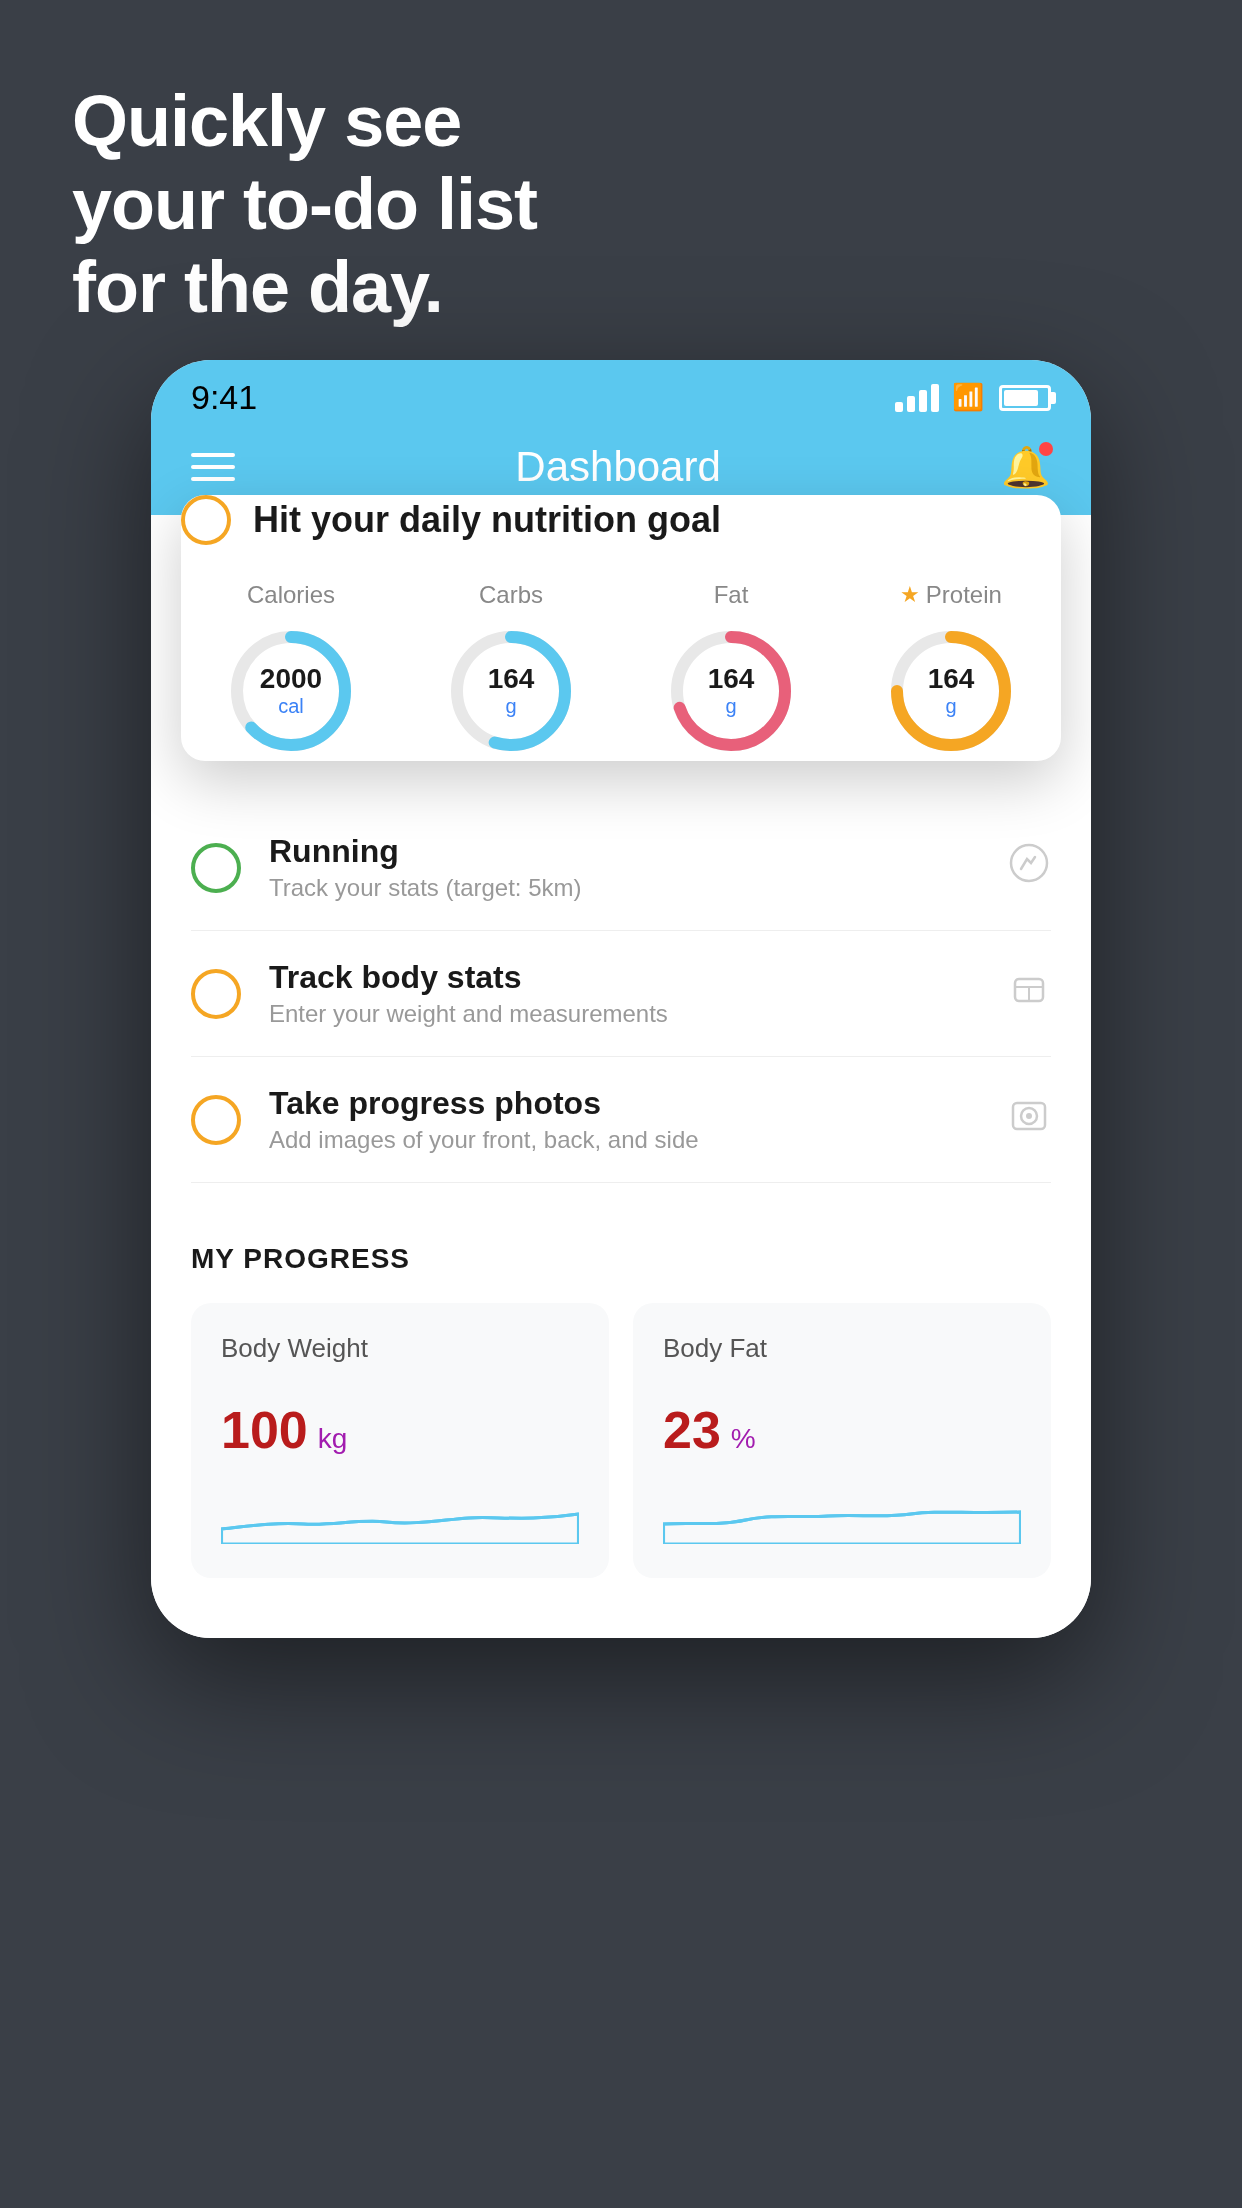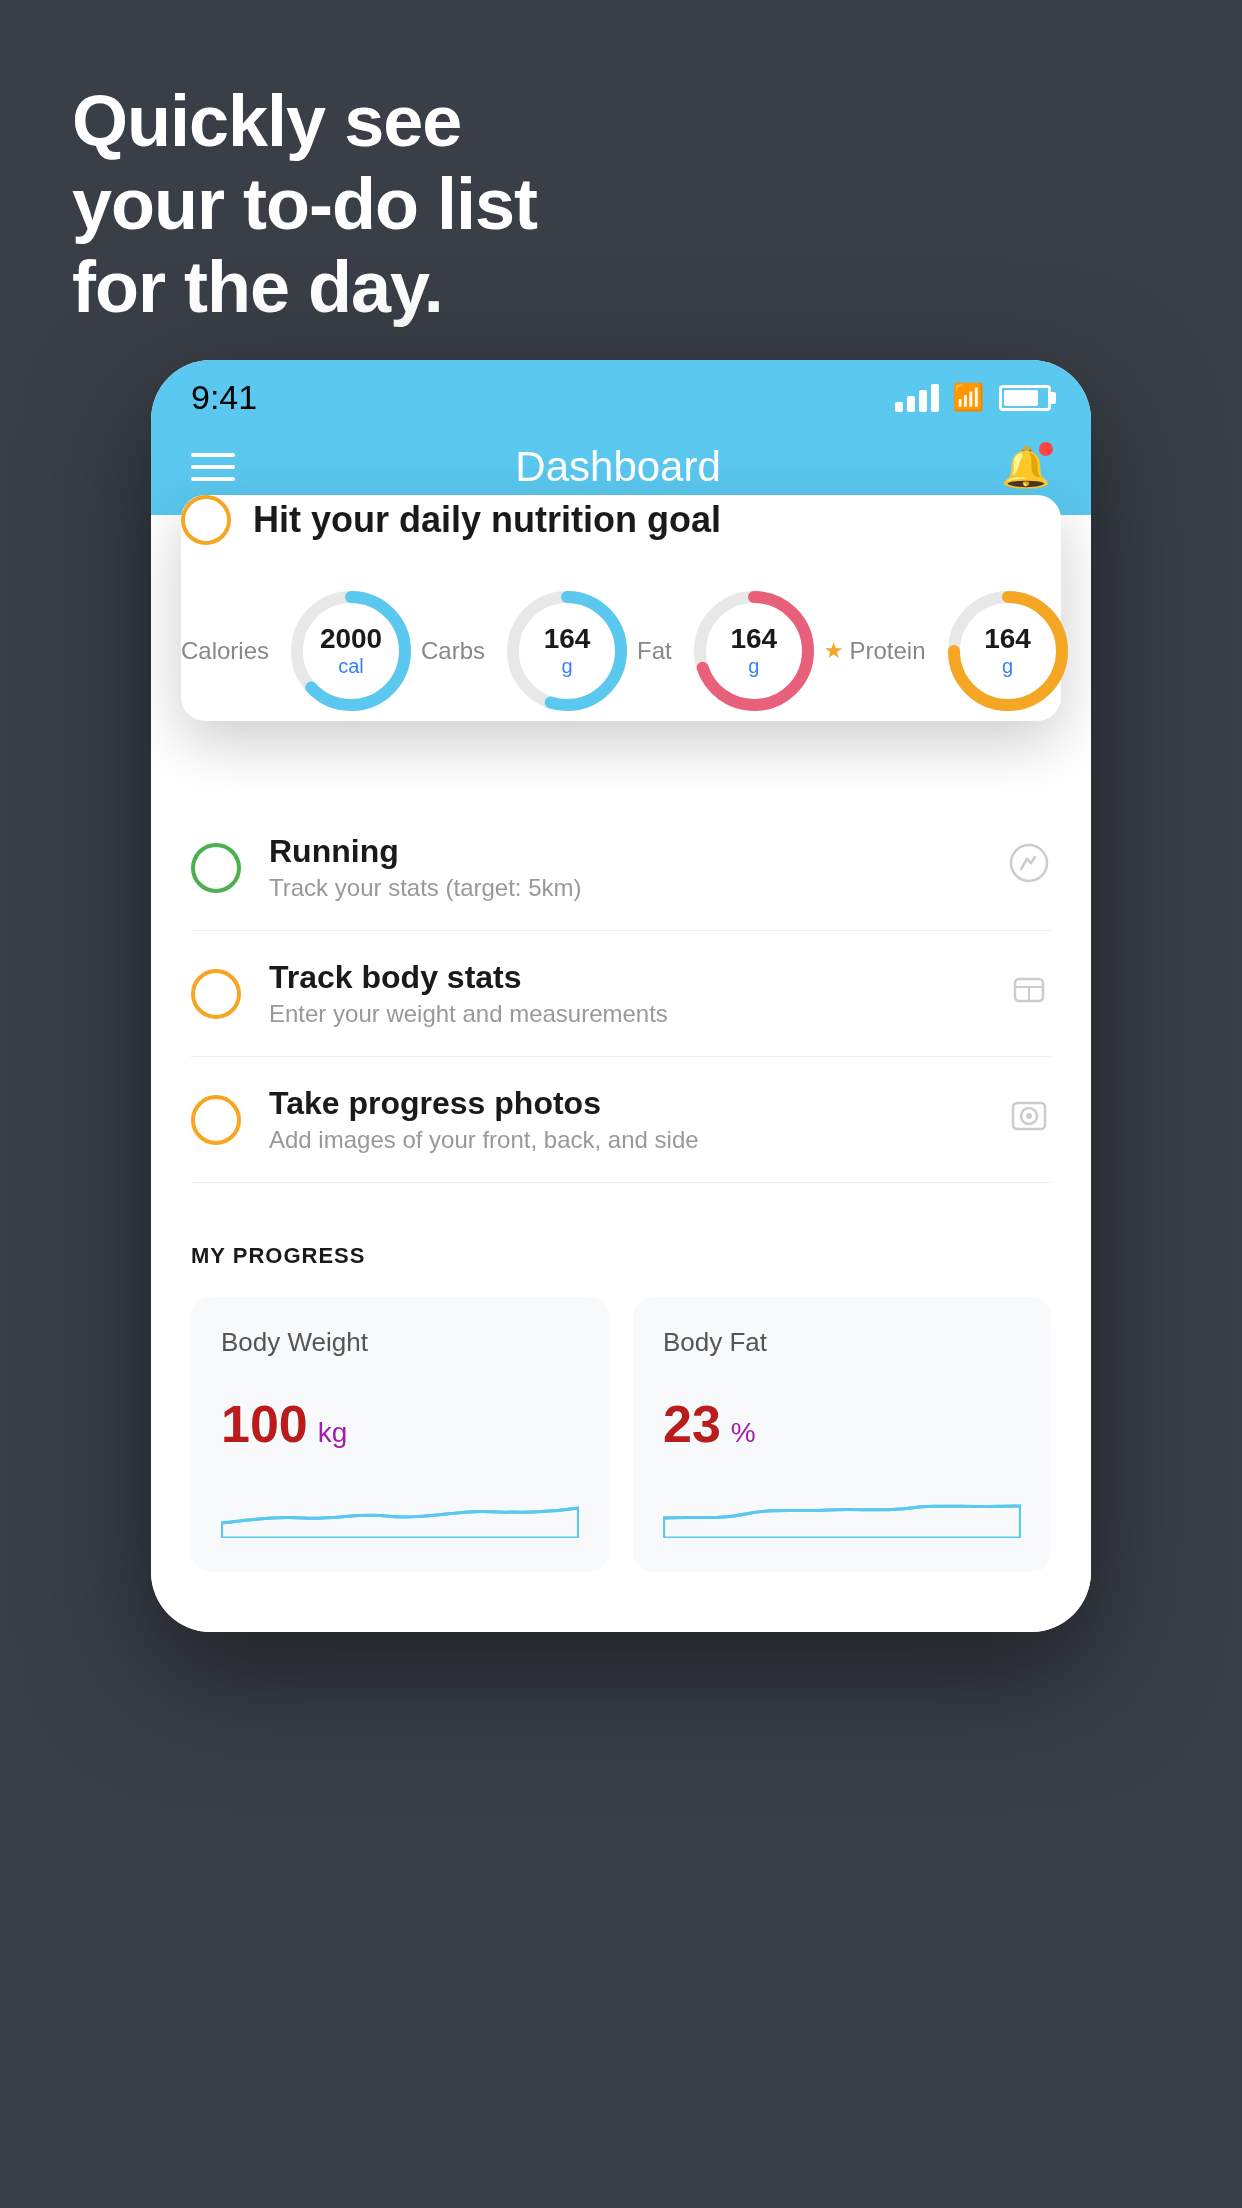--- a/index.html
+++ b/index.html
@@ -184,21 +184,21 @@
     }
 
     
     .nutrition-circles {
       display: flex;
       justify-content: space-around;
       align-items: flex-start;
     }
     .nutrition-item {
       display: flex;
-      flex-direction: row;
+      flex-direction: column;
       align-items: center;
       gap: 12px;
     }
     .nutrition-label {
       font-size: 24px;
       color: #888;
     }
     .nutrition-label.starred {
       display: flex;
       align-items: center;
@@ -285,21 +285,21 @@
       font-size: 36px;
       color: #ccc;
     }
 
     
     .progress-section {
       padding: 40px 40px 0;
       margin-top: 20px;
     }
     .progress-header {
-      font-size: 22px;
+      font-size: 28px;
       font-weight: 800;
       color: #1a1a1a;
       letter-spacing: 1px;
       text-transform: uppercase;
       margin-bottom: 28px;
     }
     .progress-cards {
       display: flex;
       gap: 24px;
     }

